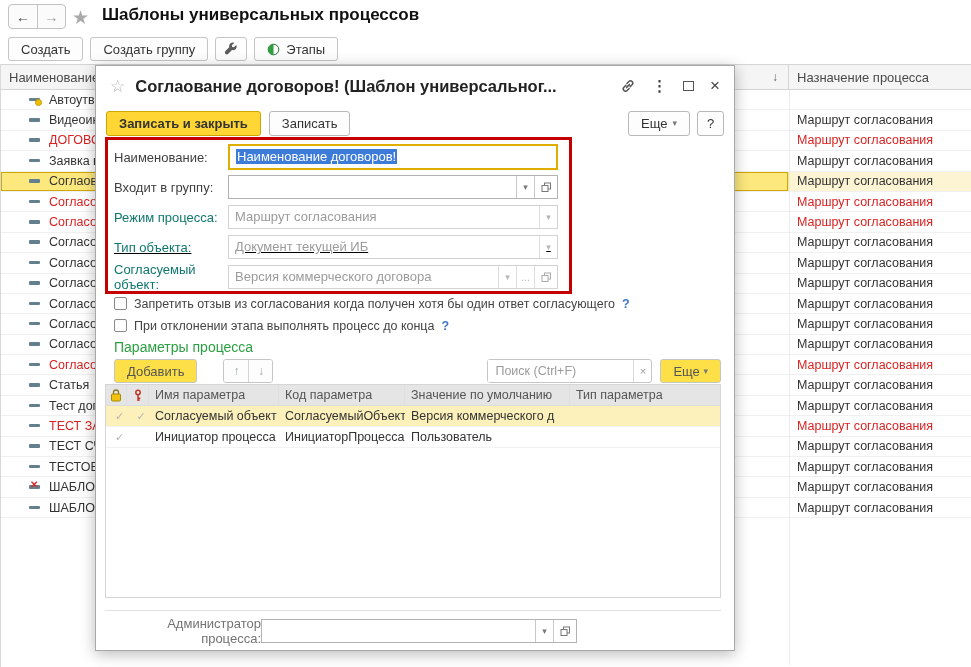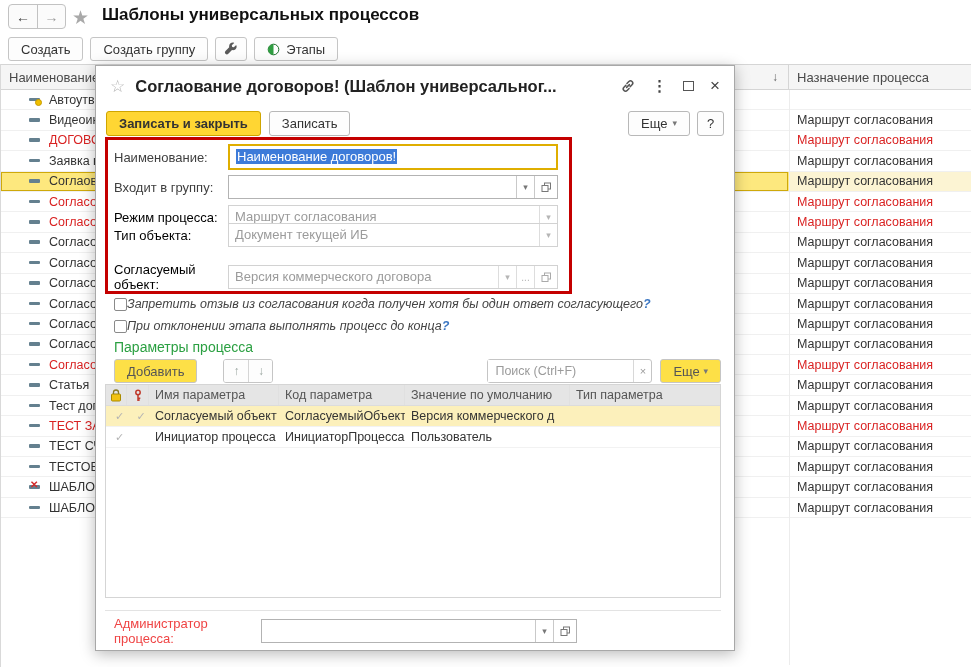--- a/index.html
+++ b/index.html
@@ -53,33 +53,33 @@
   .btn { height:25px; border:1px solid #b8b8b8; border-radius:3px; background:#fdfdfd; font-size:13px; color:#333; padding:0 12px; display:flex; align-items:center; gap:5px; cursor:pointer; }
   .btn.primary { background:#ffd633; border-color:#cfa500; font-weight:bold; margin-right:8px; }
   .btn .drop { font-size:9px; color:#777; }
   .spacer { flex:1; }
   .btn.qmark { width:27px; justify-content:center; padding:0; margin-left:7px; }
 
   .red-rect { position:absolute; left:9px; top:71px; width:467px; height:157px; border:3px solid #c40000; pointer-events:none; z-index:5; }
 
   .frm-row { position:absolute; left:18px; width:600px; height:26px; display:flex; align-items:center; }
   .f-label { width:114px; flex:none; font-size:13px; color:#3f3f3f; }
-  .f-label.dim { color:#000000; }
+  .f-label.dim { color:#0f766e; }
   .f-field { width:330px; height:24px; border:1px solid #b3b3b3; display:flex; align-items:stretch; background:#fff; }
   .f-field.focus { border:2px solid #dfae00; height:26px; }
   .f-field.dis { border-color:#d2d2d2; }
   .f-val { flex:1; padding:3px 6px; font-size:13px; color:#333; white-space:nowrap; overflow:hidden; }
   .f-field.dis .f-val { color:#9b9b9b; }
   .sel-text { background:#3d7bd9; color:#fff; padding:0 1px; }
   .f-btn { width:18px; flex:none; border-left:1px solid #c9c9c9; display:flex; align-items:center; justify-content:center; color:#777; font-size:9px; cursor:pointer; background:#fff; }
   .f-field.dis .f-btn { color:#b5b5b5; border-left-color:#ddd; }
   .f-open { width:23px; font-size:11px; }
-  .fr1 { top:78px; } .fr2 { top:108px; } .fr3 { top:138px; } .fr4 { top:156px; } .fr5 { top:198px; }
-
-  .cbx-row { position:absolute; left:18px; display:flex; align-items:flex-end; font-size:12.5px; color:#444;font-style:italic; }
+  .fr1 { top:78px; } .fr2 { top:108px; } .fr3 { top:138px; } .fr4 { top:168px;text-decoration:underline; } .fr5 { top:198px; }
+
+  .cbx-row { position:absolute; left:18px; display:flex; align-items:flex-start; gap:7px; font-size:12.5px; color:#444; }
   .cb1 { top:231px; } .cb2 { top:253px; }
   .cbx { width:13px; height:13px; border:1px solid #8a8a8a; border-radius:2px; background:#fff; cursor:pointer; flex:none; }
   .help-q { color:#3c77c2; font-weight:bold; cursor:pointer; font-size:12.5px; }
 
   .params-title { position:absolute; left:18px; top:273px; font-size:14px; color:#2ba042; }
 
   .p-toolbar { position:absolute; left:18px; top:292px; width:607px; height:26px; display:flex; align-items:center; }
   .p-btn { height:24px; border:1px solid #c5c5c5; border-radius:3px; background:#fde047; font-size:13px; color:#555; padding:0 12px; display:flex; align-items:center; cursor:pointer; }
   .updown { display:flex; margin-left:26px; border:1px solid #c5c5c5; border-radius:3px; overflow:hidden; }
   .ud-btn { width:24px; height:22px; display:flex; align-items:center; justify-content:center; color:#9aa5a0; font-size:12px; background:#fdfdfd; cursor:pointer; }
@@ -98,21 +98,21 @@
   .cw-key { width:22px; justify-content:center; padding-left:0; flex:none; }
   .cw-name { width:130px; flex:none; } .cw-code { width:126px; flex:none; } .cw-type { width:150px; flex:none; }
   .cw-def { flex:1; }
   .p-row { display:flex; height:21px; font-size:12.5px; color:#333; border-bottom:1px solid #f2f2f2; cursor:pointer; }
   .p-row.sel { background:#fcf0bb; }
   .p-td { display:flex; align-items:center; padding-left:6px; overflow:hidden; white-space:nowrap; }
   .chk { color:#b3b3b3; font-size:11px; }
 
   .dlg-sep { position:absolute; left:9px; top:544px; width:616px; height:1px; background:#e3e3e3; }
   .admin-row { position:absolute; left:18px; top:552px; width:600px; height:26px; display:flex; align-items:center; }
-  .admin-row .f-label { width:147px; color:#ef4444; }
+  .admin-row .f-label { width:147px; color:#737373;text-align:right; }
   .admin-row .f-field { width:316px; }
 
   svg { display:block; }
 </style>
 </head>
 <body>
 
 <div class="page">
 
   <div class="app-header">

